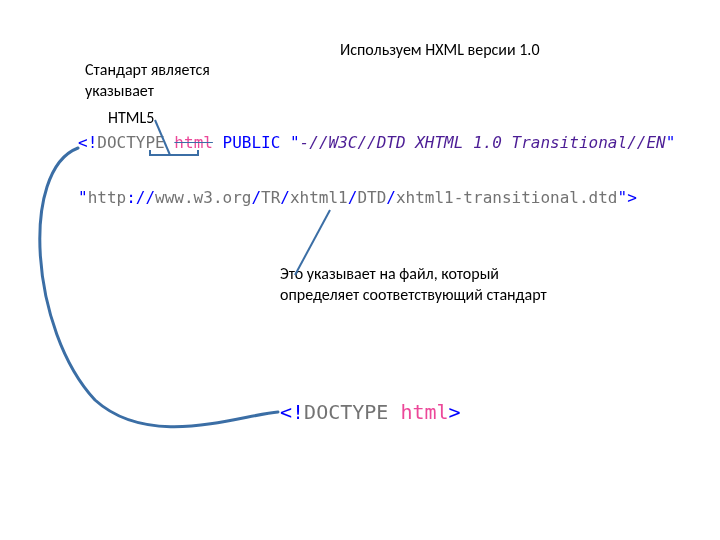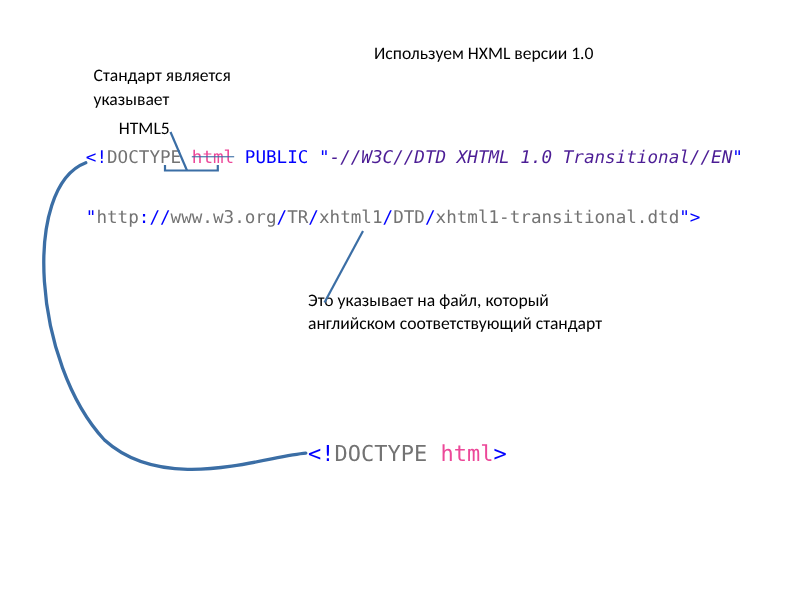--- a/index.html
+++ b/index.html
@@ -54,21 +54,21 @@
 <div class="code-line" style="left:78px; top:133px;">
   <span class="tok-blue">&lt;</span><span class="tok-blue">!</span><span class="tok-brown">DOCTYPE</span><span> </span><span class="tok-red" style="text-decoration: line-through; text-decoration-color:#3b6ea5;">html</span><span> </span><span class="tok-blue">PUBLIC</span><span> </span><span class="tok-blue">"</span><span class="tok-navy">-//W3C//DTD XHTML 1.0 Transitional//EN</span><span class="tok-blue">"</span>
 </div>
 
 <div class="code-line" style="left:78px; top:188px;">
   <span class="tok-blue">"</span><span class="tok-brown">http</span><span class="tok-blue">://</span><span class="tok-brown">www.w3.org</span><span class="tok-blue">/</span><span class="tok-brown">TR</span><span class="tok-blue">/</span><span class="tok-brown">xhtml1</span><span class="tok-blue">/</span><span class="tok-brown">DTD</span><span class="tok-blue">/</span><span class="tok-brown">xhtml1-transitional.dtd</span><span class="tok-blue">"</span><span class="tok-blue">&gt;</span>
 </div>
 
 <div class="annotation" style="left:260px; top:264px;margin-left:20px;">
   <span>Это указывает на файл, который</span><br>
-  <span>английском соответствующий стандарт</span>
+  <span>определяет соответствующий стандарт</span>
 </div>
 
 <div class="code-line" style="left:280px; top:400px; font-size:20px;">
   <span class="tok-blue">&lt;</span><span class="tok-blue">!</span><span class="tok-brown">DOCTYPE</span><span> </span><span class="tok-red">html</span><span class="tok-blue">&gt;</span>
 </div>
 
 <svg class="overlay" viewBox="0 0 720 540">
 
   <path d="M150 150 L150 155 L198 155 L198 150" stroke="#3b6ea5" stroke-width="2" fill="none"></path>
   <path d="M170 155 L155 120" stroke="#3b6ea5" stroke-width="2" fill="none"></path>

